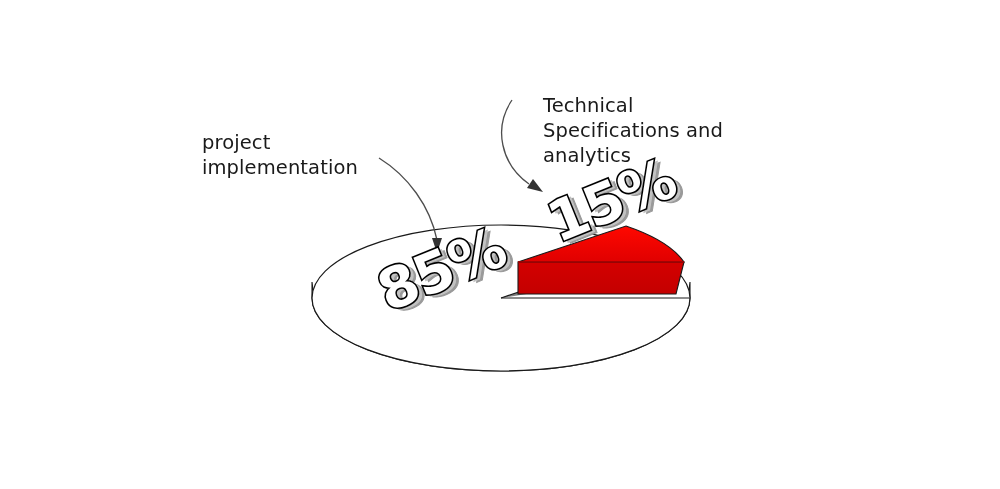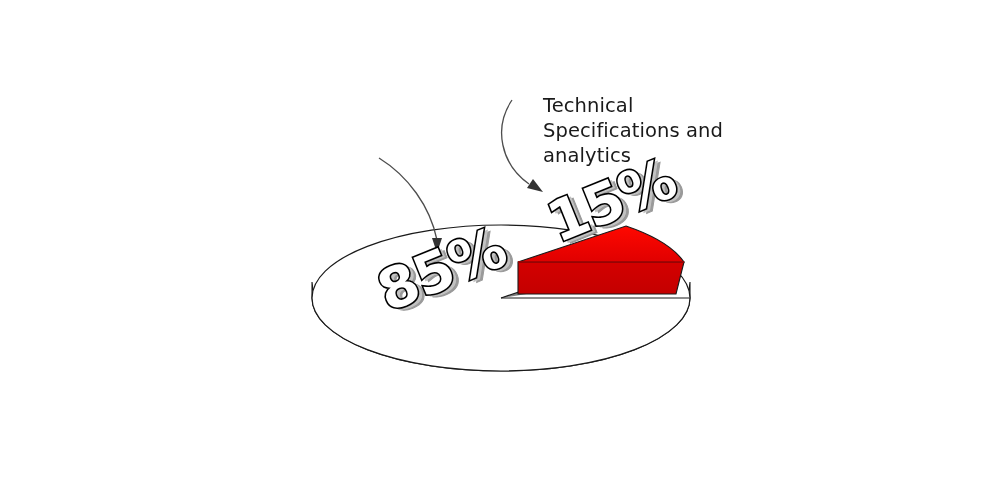--- a/index.html
+++ b/index.html
@@ -128,18 +128,20 @@
       <text class="pct-text" x="0" y="0" fill="#ffffff" stroke="#000000" stroke-width="3.2" paint-order="stroke fill">85%</text>
     </g>
 
     <g transform="translate(558,243) rotate(-22)">
       <text class="pct-text" x="5" y="5" fill="#9a9a9a" stroke="#9a9a9a" stroke-width="1">15%</text>
       <text class="pct-text" x="3" y="3" fill="#c2c2c2" stroke="#c2c2c2" stroke-width="1">15%</text>
       <text class="pct-text" x="0" y="0" fill="#ffffff" stroke="#000000" stroke-width="3.2" paint-order="stroke fill">15%</text>
     </g>
   </svg>
 
+  <div class="callout-label" id="label-left">project
+implementation</div>
 
   <div class="callout-label" id="label-right">Technical
 Specifications and
 analytics</div>
 
 </div>
 
 </body></html>

